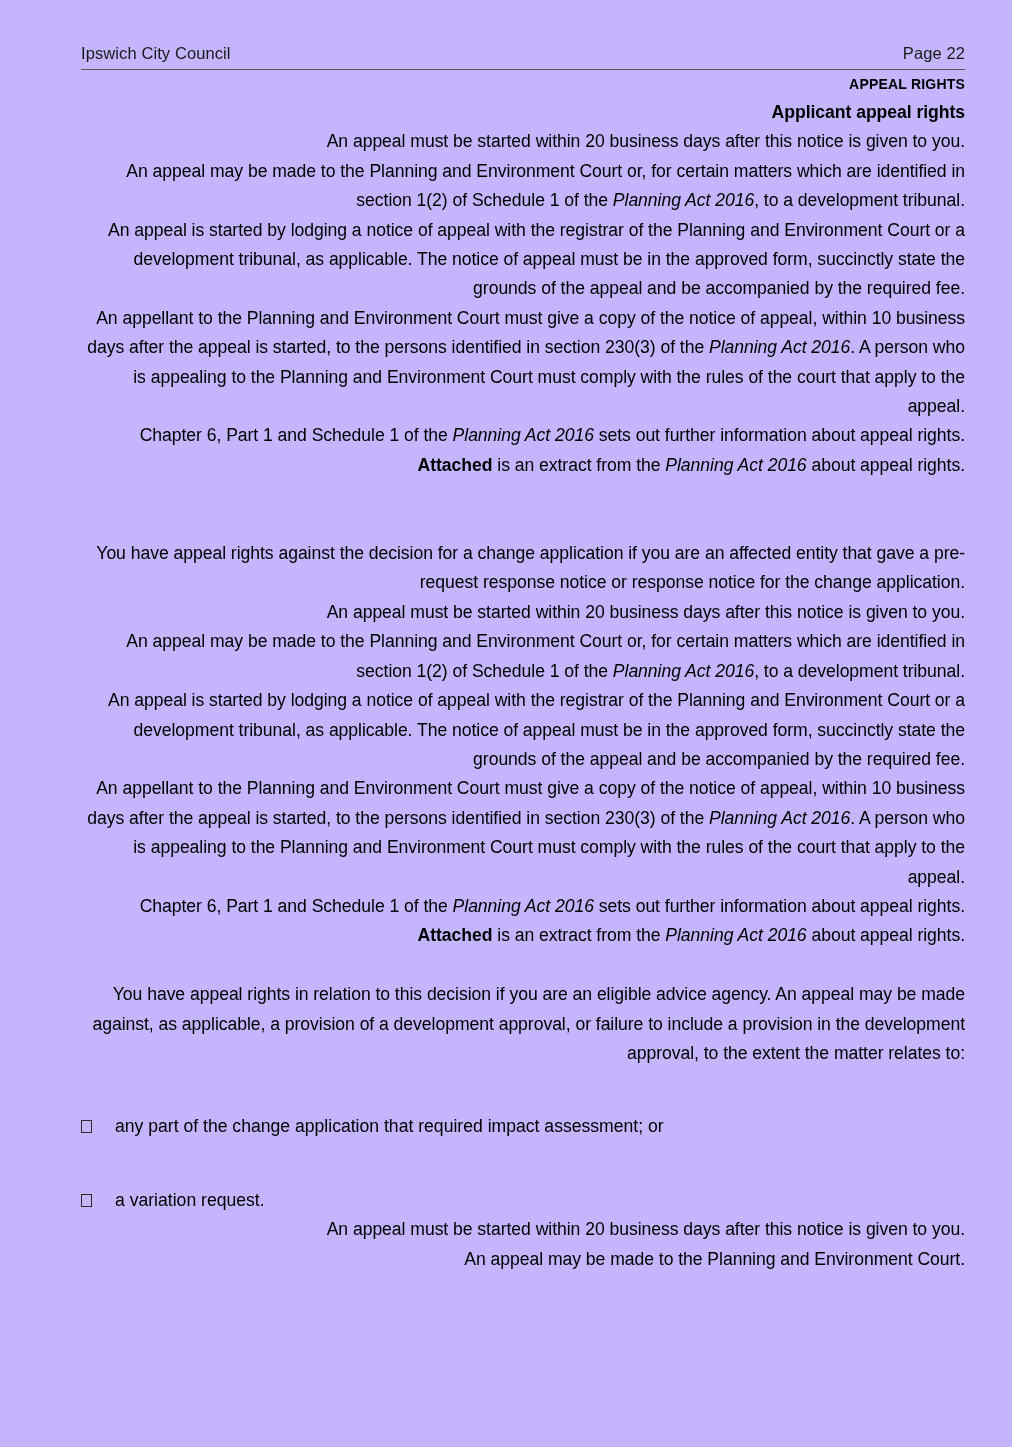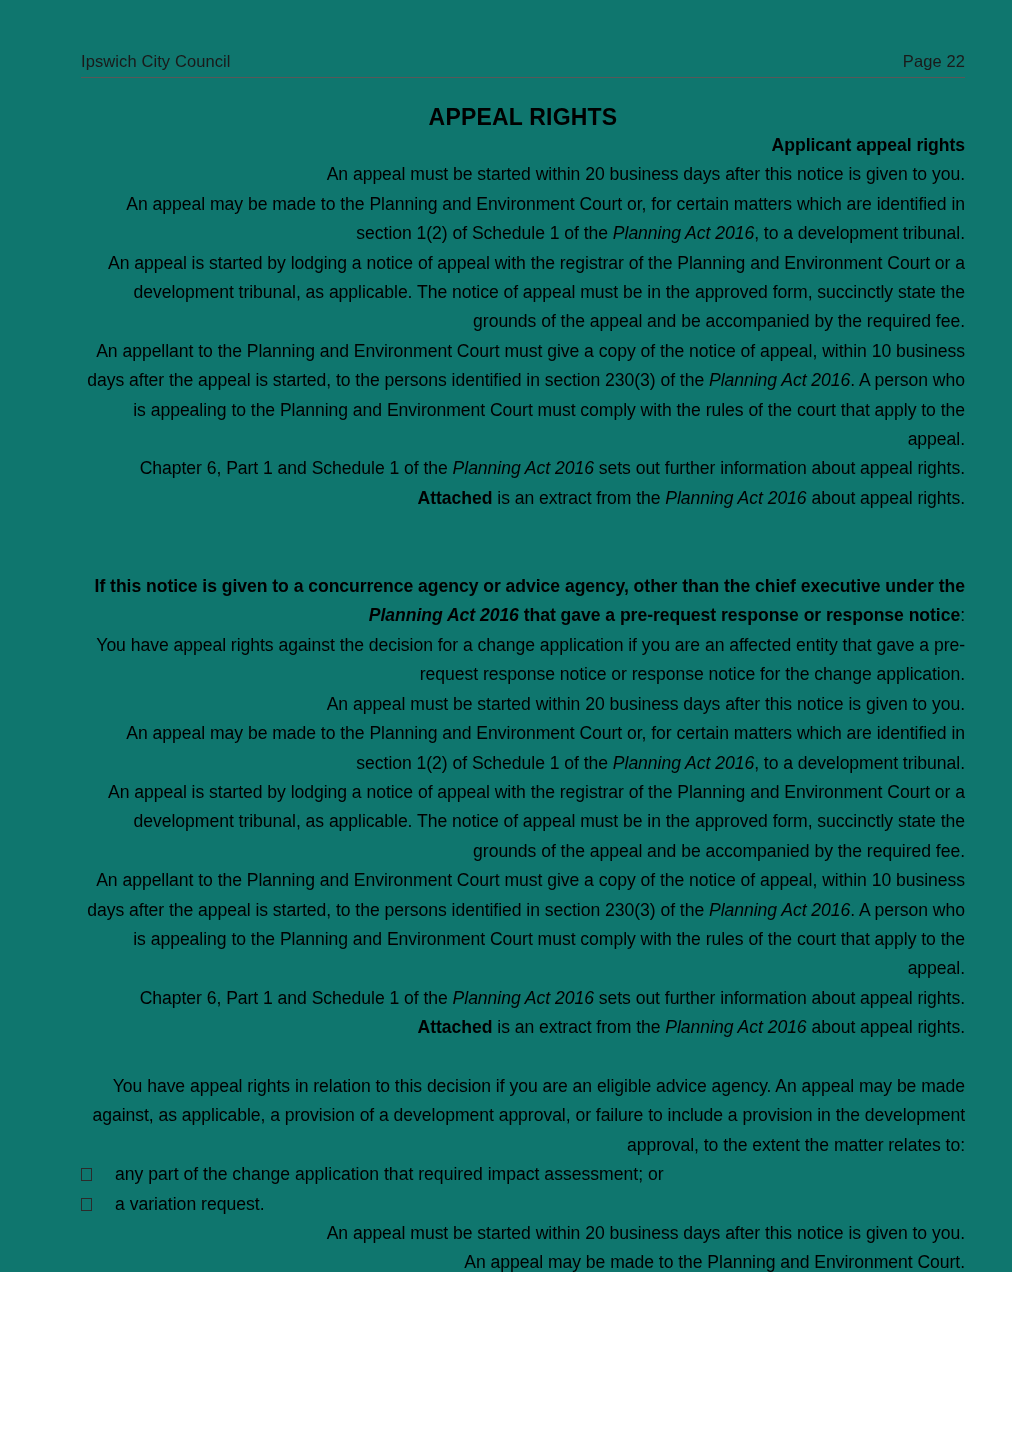--- a/index.html
+++ b/index.html
@@ -10,22 +10,22 @@
   body {
     width: 1012px;
     height: 1447px;
     font-family: "Liberation Sans", sans-serif;
     color: #000000;
     -webkit-font-smoothing: antialiased;
   }
   .page {
     position: relative;
     width: 1012px;
-    height: 1272px;
-    background: #0f766e;
+    height: 1447px;
+    background: #c4b5fd;
     box-sizing: border-box;
     padding: 0;
     overflow: hidden;
     text-decoration: underline;
   }
   .content {
     position: absolute;
     left: 81px;
     top: 42px;
     width: 884px;
@@ -34,35 +34,35 @@
   
   .page-header {
     display: flex;
     justify-content: space-between;
     align-items: baseline;
     font-size: 16.5px;
     line-height: 22px;
     color: #1a1a1a;
   }
   .page-header .hdr-left { letter-spacing: 0.1px; }
-  .page-header .hdr-right { letter-spacing: 0.1px; margin-top: 8px; }
+  .page-header .hdr-right { letter-spacing: 0.1px; }
   .header-rule {
     margin-top: 5px;
     height: 0;
     border-top: 1.6px solid #585858;
     width: 884px;
   }
 
   
   .doc-title {
-    text-align: center;
+    text-align: right;
     font-weight: bold;
-    font-size: 23px;
+    font-size: 14px;
     line-height: 28px;
-    margin-top: 25px;
+    margin-top: 0;
     letter-spacing: 0.2px;
   }
 
   
   .block {
     font-size: 17.6px;
     line-height: 29.4px;
     text-align: right;
     letter-spacing: -0.05px;
   }
@@ -81,20 +81,21 @@
   .bullet-list {
     margin: 0;
     padding: 0;
     list-style: none;
   }
   .bullet-item {
     display: flex;
     align-items: flex-start;
     font-size: 17.6px;
     line-height: 29.4px;
+    margin-top: 44px;
   }
   .bullet-box {
     flex: 0 0 auto;
     width: 11px;
     height: 13px;
     border: 1.2px solid #2b2b2b;
     box-sizing: border-box;
     margin-top: 8px;
     margin-right: 0;
   }
@@ -128,21 +129,20 @@
 
     <div class="block"><span>An appellant to the Planning and Environment Court must give a copy of the notice of appeal, within 10 business days after the appeal is started, to the persons identified in section 230(3) of the </span><span class="it">Planning Act 2016</span><span>.  A person who is appealing to the Planning and Environment Court must comply with the rules of the court that apply to the appeal.</span></div>
 
     <div class="block"><span>Chapter 6, Part 1 and Schedule 1 of the </span><span class="it">Planning Act 2016</span><span> sets out further information about appeal rights. </span><span class="bd">Attached</span><span> is an extract from the </span><span class="it">Planning Act 2016</span><span> about appeal rights.</span></div>
 
     <div class="spacer-line"></div>
 
 
     <div class="spacer-line"></div>
 
-    <div class="block bold-head"><span>If this notice is given to a concurrence agency or advice agency, other than the chief executive under the </span><span class="it">Planning Act 2016</span><span> that gave a pre-request response or response notice</span><span class="rg">:</span></div>
 
     <div class="block"><span>You have appeal rights against the decision for a change application if you are an affected entity that gave a pre-request response notice or response notice for the change application.</span></div>
 
     <div class="block"><span>An appeal must be started within 20 business days after this notice is given to you.</span></div>
 
     <div class="block"><span>An appeal may be made to the Planning and Environment Court or, for certain matters which are identified in section 1(2) of Schedule 1 of the </span><span class="it">Planning Act 2016</span><span>, to a development tribunal.</span></div>
 
     <div class="block"><span>An appeal is started by lodging a notice of appeal with the registrar of the Planning and Environment Court or a development tribunal, as applicable.  The notice of appeal must be in the approved form, succinctly state the grounds of the appeal and be accompanied by the required fee.</span></div>
 
     <div class="block"><span>An appellant to the Planning and Environment Court must give a copy of the notice of appeal, within 10 business days after the appeal is started, to the persons identified in section 230(3) of the </span><span class="it">Planning Act 2016</span><span>.  A person who is appealing to the Planning and Environment Court must comply with the rules of the court that apply to the appeal.</span></div>

